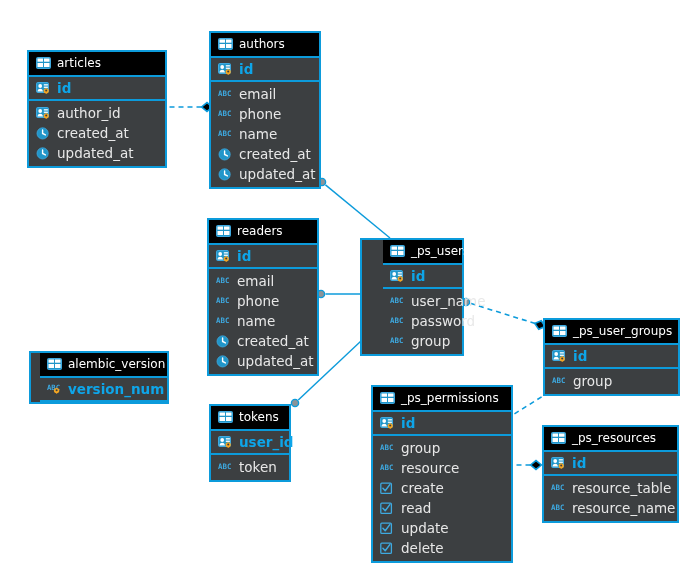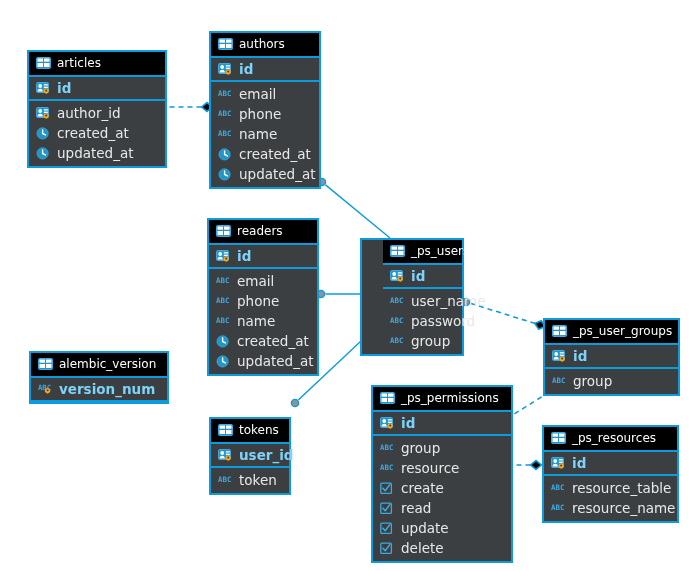--- a/index.html
+++ b/index.html
@@ -38,21 +38,21 @@
     padding:1px 0 1px 0;
   }
   .cols-sec{background:#3c3f41;padding:2px 0 3px 0;}
   .row{
     display:flex;align-items:center;gap:6px;
     font-size:13.5px;line-height:18px;
     padding:1px 7px 1px 7px;
     white-space:nowrap;
     color:#e8e8e8;
   }
-  .row.bold{font-weight:bold;color:#7dd3fc;}
+  .row.bold{font-weight:bold;color:#0ea5e9;}
 
   
   .ico{flex:0 0 auto;display:inline-block;width:15px;height:13px;position:relative;}
   .ico svg{display:block;}
 
   
   .dot{fill:#8c9398;stroke:#0c9bdb;stroke-width:1.4;}
   .diamond{fill:#000000;stroke:#0c9bdb;stroke-width:1.6;}
   .dash{stroke:#0c9bdb;stroke-width:1.6;stroke-dasharray:5 4;fill:none;}
   .solid{stroke:#0c9bdb;stroke-width:1.4;fill:none;}
@@ -403,21 +403,21 @@
           <div class="row">
             <span class="ico">
               <svg width="15" height="11" viewBox="0 0 15 11">
                 <text x="0" y="8" font-family="DejaVu Sans Mono, monospace" font-size="7.4" font-weight="bold" fill="#3ea9e0">ABC</text>
               </svg>
             </span>
             <span>group</span>
           </div>
         </div>
       </div>
-      <div class="tbl" style="left: 29px; top: 351px; width: 140px;">
+      <div class="tbl" style="left: 29px; top: 351px; width: 140px; padding-left: 9px;">
         <div class="tbl-header">
           <span class="ico">
             <svg width="15" height="12" viewBox="0 0 15 12">
               <rect x="0.5" y="0.5" width="14" height="11" rx="1" fill="#2196c9" stroke="#3ea9e0"></rect>
               <rect x="1.5" y="1.5" width="5.5" height="3.2" fill="#ffffff"></rect>
               <rect x="8" y="1.5" width="5.5" height="3.2" fill="#ffffff"></rect>
               <rect x="1.5" y="6" width="5.5" height="4" fill="#ffffff"></rect>
               <rect x="8" y="6" width="5.5" height="4" fill="#ffffff"></rect>
             </svg>
           </span>
@@ -430,21 +430,21 @@
                 <text x="0" y="7.4" font-family="DejaVu Sans Mono, monospace" font-size="7.2" font-weight="bold" fill="#3ea9e0">ABC</text>
                 <circle cx="9.6" cy="7.6" r="2.7" fill="#f5a623"></circle>
                 <path d="M9.3 8.2l0 2.6 0.8 0 0-0.8 0.6 0 0-0.7-0.6 0 0-1z" fill="#f5a623"></path>
                 <circle cx="9.6" cy="7.3" r="1" fill="#3c3f41"></circle>
               </svg>
             </span>
             <span>version_num</span>
           </div>
         </div>
       </div>
-      <div class="tbl" style="left: 209px; top: 417px; width: 82px;">
+      <div class="tbl" style="left: 209px; top: 404px; width: 82px;">
         <div class="tbl-header">
           <span class="ico">
             <svg width="15" height="12" viewBox="0 0 15 12">
               <rect x="0.5" y="0.5" width="14" height="11" rx="1" fill="#2196c9" stroke="#3ea9e0"></rect>
               <rect x="1.5" y="1.5" width="5.5" height="3.2" fill="#ffffff"></rect>
               <rect x="8" y="1.5" width="5.5" height="3.2" fill="#ffffff"></rect>
               <rect x="1.5" y="6" width="5.5" height="4" fill="#ffffff"></rect>
               <rect x="8" y="6" width="5.5" height="4" fill="#ffffff"></rect>
             </svg>
           </span>

